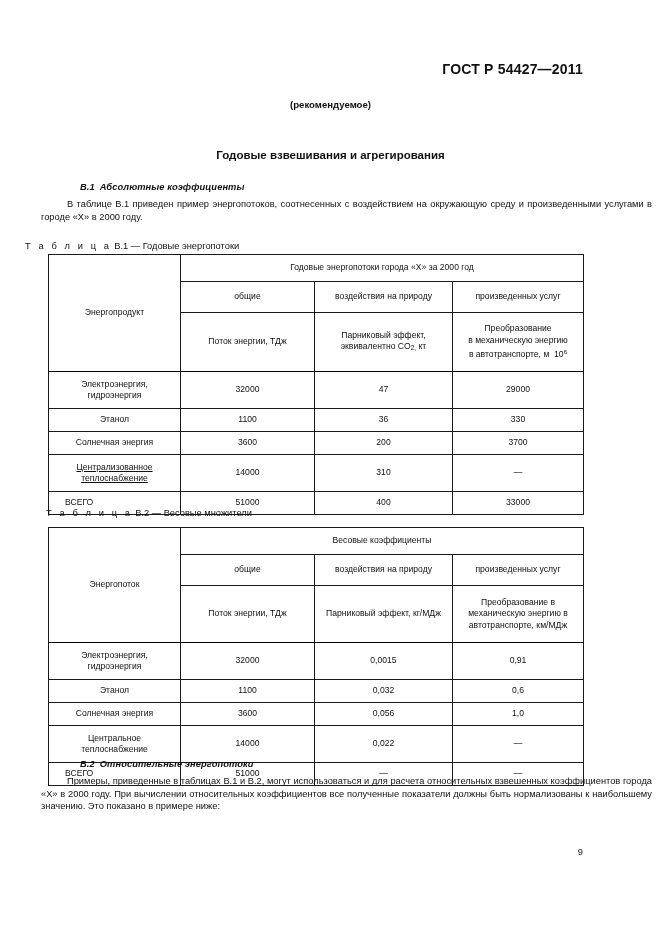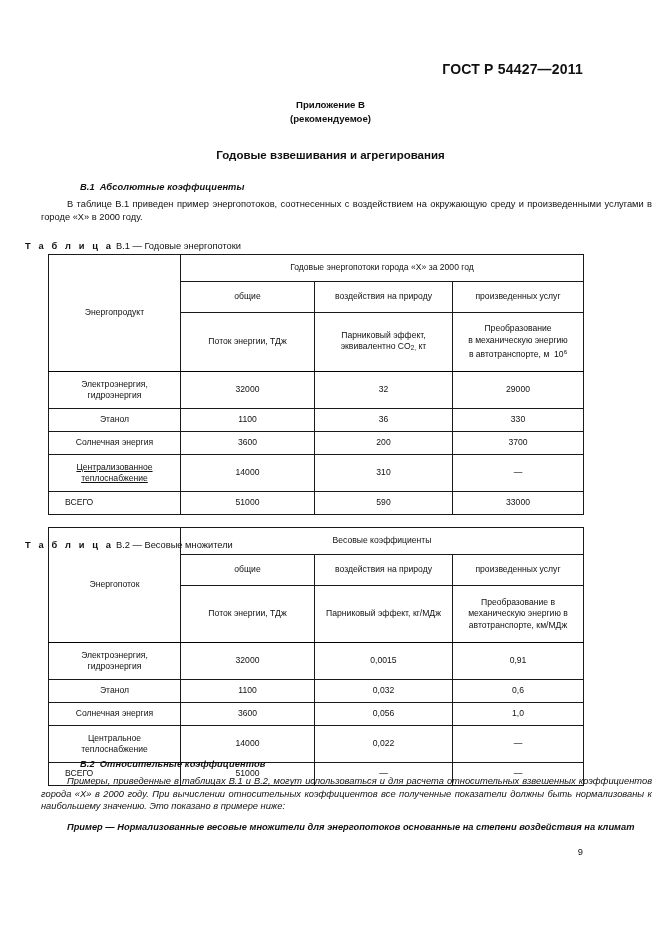--- a/index.html
+++ b/index.html
@@ -81,21 +81,21 @@
     font-style: italic;
     font-weight: bold;
   }
 
   .tbl-caption {
     position: absolute;
     left: 25px;
     font-size: 9.3px;
     white-space: nowrap;
   }
-  .tbl-caption .sp { letter-spacing: 2.6px; font-weight: bold; }
+  .tbl-caption .sp { letter-spacing: 2.6px; }
 
   
   table.gost {
     position: absolute;
     border-collapse: collapse;
     table-layout: fixed;
     font-size: 8.6px;
   }
   table.gost td {
     border: 0.8px solid #1a1a1a;
@@ -124,21 +124,20 @@
   .nb { white-space: nowrap; }
 </style>
 </head>
 <body>
 
 <div class="page">
 
   <div class="doc-header">ГОСТ Р 54427—2011</div>
 
   <div class="annex-block">
-    <span class="annex-line">Приложение В</span>
     <span class="annex-line">(рекомендуемое)</span>
   </div>
 
   <div class="main-title">Годовые взвешивания и агрегирования</div>
 
   <div class="sec-head" style="top:182px;">
     <span class="num">В.1</span><span>Абсолютные коэффициенты</span>
   </div>
 
   <div class="para" style="top:198px;"><span class="ind"></span><span>В таблице В.1 приведен пример энергопотоков, соотнесенных с воздействием на окружающую среду и произведенными услугами в городе «Х» в 2000 году.</span></div>
@@ -173,21 +172,21 @@
           Парниковый эффект,<br>эквивалентно CO<sub>2,</sub> кт
         </td>
         <td class="thick-bottom">
           Преобразование<br>в механическую энергию<br><span class="nb">в автотранспорте, м&nbsp; 10<sup>6</sup></span>
         </td>
       </tr>
 
       <tr>
         <td style="height:32px;">Электроэнергия,<br>гидроэнергия</td>
         <td>32000</td>
-        <td>32</td>
+        <td>47</td>
         <td>29000</td>
       </tr>
       <tr>
         <td style="height:18px;">Этанол</td>
         <td>1100</td>
         <td>36</td>
         <td>330</td>
       </tr>
       <tr>
         <td style="height:18px;">Солнечная энергия</td>
@@ -197,28 +196,28 @@
       </tr>
       <tr>
         <td style="height:32px;text-decoration:underline;">Централизованное<br>теплоснабжение</td>
         <td>14000</td>
         <td>310</td>
         <td>—</td>
       </tr>
       <tr>
         <td style="height:18px; text-align:left; padding-left:16px;">ВСЕГО</td>
         <td>51000</td>
-        <td>590</td>
+        <td>400</td>
         <td>33000</td>
       </tr>
     </tbody>
   </table>
 
 
-  <div class="tbl-caption" style="top:540px;">
+  <div class="tbl-caption" style="top:508px;margin-left:21px;">
     <span class="sp">Т а б л и ц а</span>
     <span>В.2</span>
     <span>—</span>
     <span>Весовые множители</span>
   </div>
 
   <table class="gost" style="left:48px; top:527px;">
     <colgroup>
       <col class="c1">
         <col class="c2">
@@ -272,22 +271,21 @@
       <tr>
         <td style="height:18px; text-align:left; padding-left:16px;">ВСЕГО</td>
         <td>51000</td>
         <td>—</td>
         <td>—</td>
       </tr>
     </tbody>
   </table>
 
   <div class="sec-head" style="top:759px;">
-    <span class="num">В.2</span><span>Относительные коэффициентов</span>
-  </div>
-
-  <div class="para" style="top:775px;font-style:italic;"><span class="ind"></span><span>Примеры, приведенные в таблицах В.1 и В.2, могут использоваться и для расчета относительных взвешенных коэффициентов города «Х» в 2000 году. При вычислении относительных коэффициентов все полученные показатели должны быть нормализованы к наибольшему значению. Это показано в примере ниже:</span></div>
-
-  <div class="para para-italic" style="top:821px;"><span class="ind"></span><span>Пример — Нормализованные весовые множители для энергопотоков основанные на степени воздействия на климат</span></div>
+    <span class="num">В.2</span><span>Относительные энергопотоки</span>
+  </div>
+
+  <div class="para" style="top:775px;"><span class="ind"></span><span>Примеры, приведенные в таблицах В.1 и В.2, могут использоваться и для расчета относительных взвешенных коэффициентов города «Х» в 2000 году. При вычислении относительных коэффициентов все полученные показатели должны быть нормализованы к наибольшему значению. Это показано в примере ниже:</span></div>
+
 
   <div class="pageno">9</div>
 
 </div>
 
 </body></html>

